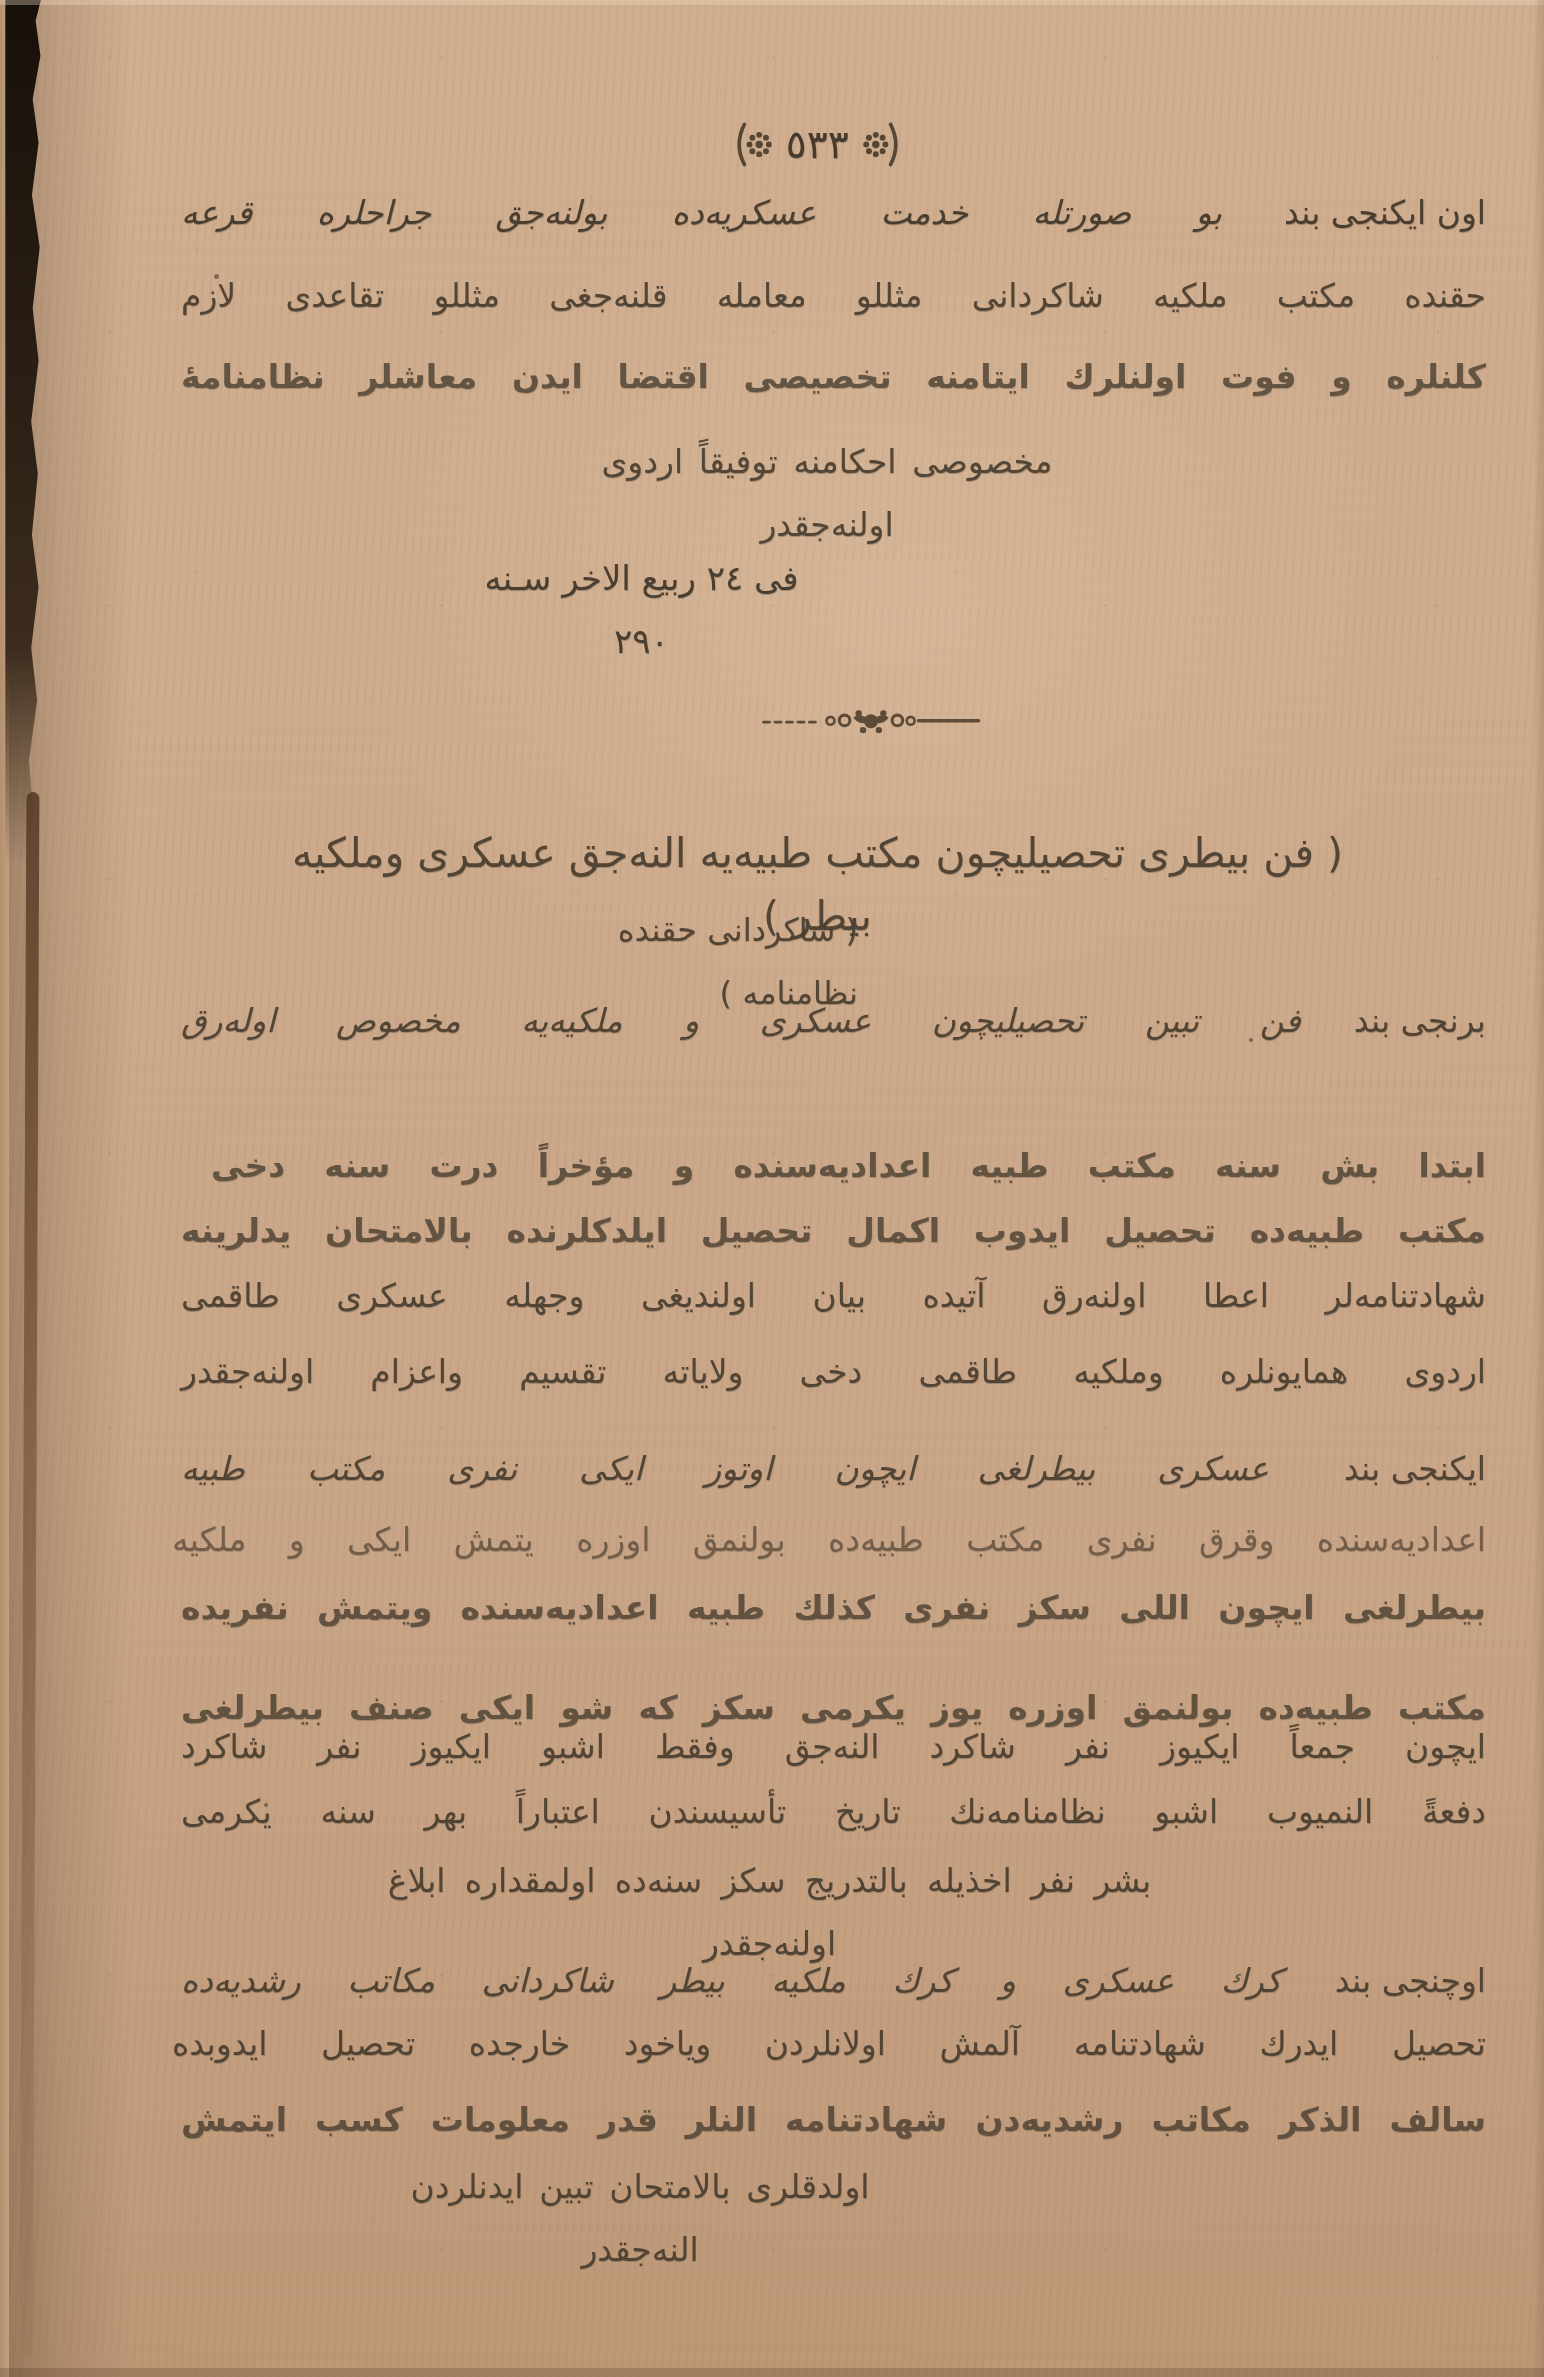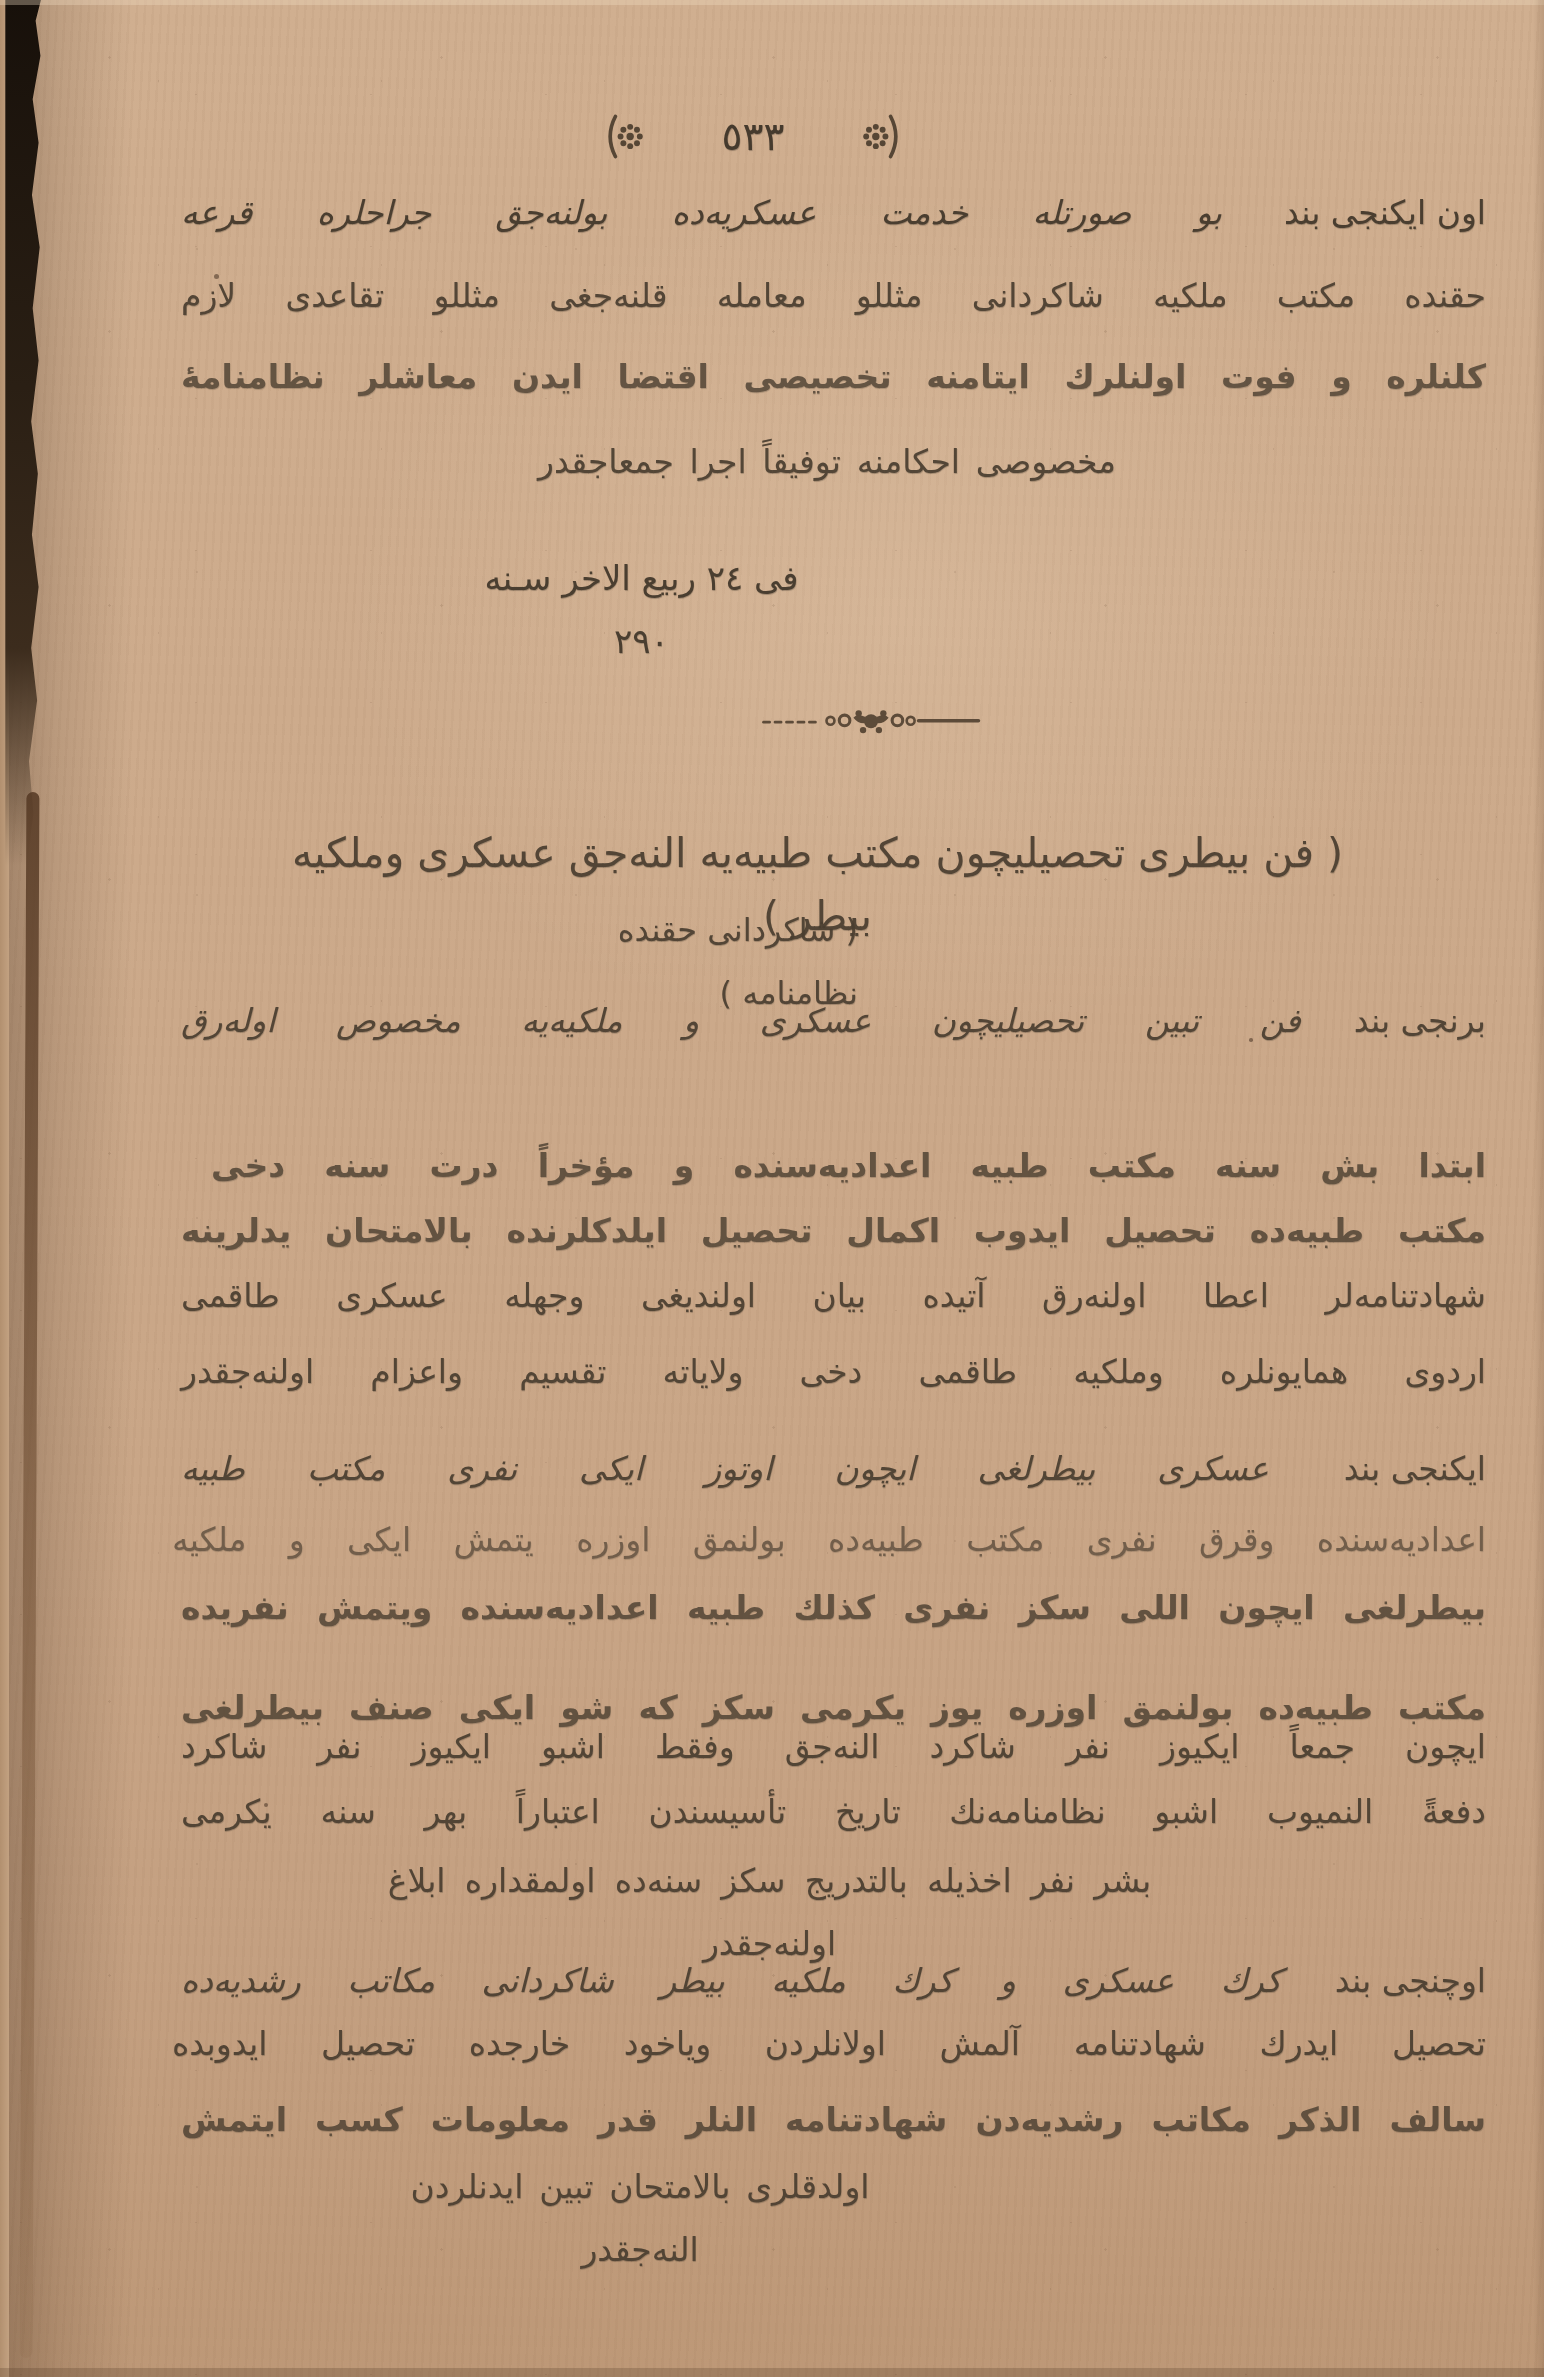--- a/index.html
+++ b/index.html
@@ -42,22 +42,22 @@
       font-size:33px;color:#4a3e30;opacity:.93;
       text-shadow:0.4px 0.5px 0.7px rgba(74,62,50,0.35);}
   .just{text-align:justify;text-align-last:justify;}
   .ctr{text-align:center;}
   .tl-flex{display:flex;align-items:baseline;}
   .bend-label{white-space:nowrap;flex:0 0 auto;}
   .bend-rest{flex:1 1 auto;text-align:justify;text-align-last:justify;font-style:italic;}
   .dark{opacity:1;}
   .f1{opacity:.8;font-weight:bold;}
   .f2{opacity:.68;filter:blur(0.4px);}
-  .pagenum-row{position:absolute;top:102px;left:605px;width:296px;height:69px;
-      display:flex;direction:ltr;align-items:center;justify-content:space-between;gap:12.3px;}
+  .pagenum-row{position:absolute;top:110px;left:605px;width:296px;height:69px;
+      display:flex;direction:ltr;align-items:center;justify-content:flex-end;gap:12.3px;}
   .pagenum{font-size:39px;color:#453a2d;line-height:69px;text-shadow:0.4px 0.5px 0.7px rgba(74,62,50,0.4);}
   .orn{flex:0 0 auto;}
   .divider{position:absolute;top:702px;left:760px;width:222px;height:35px;}
 </style>
 </head>
 <body>
 
 <div class="page">
   <div class="grain"></div>
   <div class="gutter-shadow"></div>
@@ -102,21 +102,21 @@
       </g>
     </svg>
   </div>
 
   <div class="tl tl-flex dark" style="top:181px;left:181px;width:1305px;gap:62px;">
     <span class="bend-label">اون ايكنجى بند</span>
     <span class="bend-rest">بو صورتله خدمت عسكريه‌ده بولنه‌جق جراحلره قرعه</span>
   </div>
   <div class="tl just" style="top:264px;left:181px;width:1305px;">حقنده مكتب ملكيه شاكردانى مثللو معامله قلنه‌جغى مثللو تقاعدى لازم</div>
   <div class="tl just f1" style="top:345px;left:181px;width:1305px;">كلنلره و فوت اولنلرك ايتامنه تخصيصى اقتضا ايدن معاشلر نظامنامهٔ</div>
-  <div class="tl ctr" style="top:430px;left:528px;width:598px;word-spacing:5.3px;">مخصوصى احكامنه توفيقاً اجرا جمعا‌جقدر</div>
+  <div class="tl ctr" style="top:430px;left:528px;width:598px;word-spacing:5.3px;">مخصوصى احكامنه توفيقاً اردوى اولنه‌جقدر</div>
 
   <div class="tl ctr dark" style="top:547px;left:457px;width:369px;font-size:34px;">فى ٢٤ ربيع الاخر سـنه ٢٩٠</div>
 
   <svg class="divider" viewBox="0 0 252 36">
     <g stroke="#5d4b39" fill="none" stroke-linecap="round">
       <path d="M4 21 H66" stroke-width="3" stroke-dasharray="7 6"></path>
       <circle cx="80" cy="19.5" r="4.5" stroke-width="3"></circle>
       <circle cx="96" cy="19" r="6" stroke-width="3.5"></circle>
       <circle cx="156" cy="19" r="6" stroke-width="3.5"></circle>
       <circle cx="171" cy="19.5" r="4.5" stroke-width="3"></circle>

